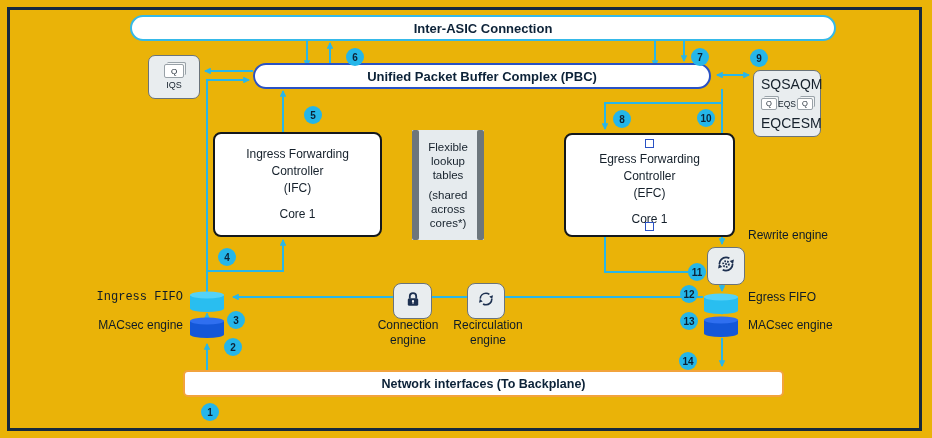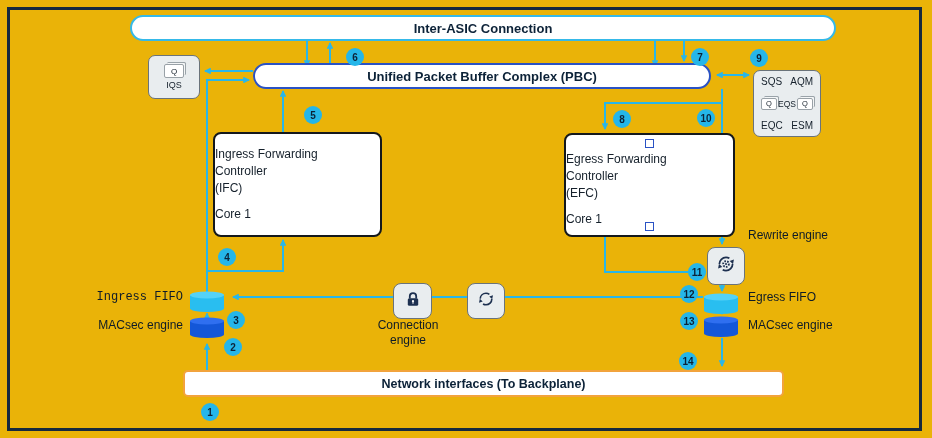--- a/index.html
+++ b/index.html
@@ -10,28 +10,28 @@
   svg.wires { left:0; top:0; z-index:1; pointer-events:none; }
   .z2 { z-index:2; }
   
   .pill { display:flex; align-items:center; justify-content:center; border-radius:14px; background:#fff; font-size:13px; font-weight:600; color:#0c2238; }
   .pill.interasic { left:130px; top:15px; width:706px; height:26px; border:2px solid #35b9e9; }
   .pill.pbc { left:253px; top:63px; width:458px; height:26px; border:2.5px solid #2a52c4; }
   
   .greybox { background:#e9edef; border:1.5px solid #6a737a; border-radius:7px; display:flex; flex-direction:column; align-items:center; justify-content:center; }
   .iqs { left:148px; top:55px; width:52px; height:44px; }
   .eqs { left:753px; top:70px; width:68px; height:67px; justify-content:space-between; padding:5px 7px; }
-  .eqs-row { display:flex; width:100%; justify-content:space-between; font-size:10px; color:#15202b; }
+  .eqs-row { display:flex; width:100%; font-size:14px; color:#15202b; }
   .eqs-mid { display:flex; width:100%; align-items:center; justify-content:center; }
   .qcard { position:relative; width:18px; height:12px; background:#fff; border:1px solid #99a1a7; border-radius:2px; font-size:7.5px; color:#15202b; display:flex; align-items:center; justify-content:center; box-shadow:2px -2px 0 -1px #f4f6f7, 2.5px -2.5px 0 -0.5px #9aa3a9; }
   .eqs-label { font-size:8.5px; color:#15202b; margin:0 1px; z-index:1; }
   .iqs .qcard { width:20px; height:14px; font-size:8px; }
   .iqs-label { font-size:9px; margin-top:2px; color:#15202b; }
   
-  .corebox { background:#fff; border:2px solid #14181c; border-radius:8px; display:flex; flex-direction:column; align-items:flex-start; justify-content:flex-start; padding-top:12px; font-size:12px; line-height:17px; color:#15202b; text-align:center; }
+  .corebox { background:#fff; border:2px solid #14181c; border-radius:8px; display:flex; flex-direction:column; align-items:center; justify-content:flex-start; padding-top:12px; font-size:12px; line-height:17px; color:#15202b; text-align:center; }
   .ifc { left:213px; top:132px; width:169px; height:105px; }
   .efc { left:522px; top:133px; width:171px; height:104px; padding-top:16px;margin-left:42px; }
   .coreline { margin-top:9px; }
   .bluesq { position:absolute; left:50%; width:9px; height:9px; margin-left:-4.5px; background:#fff; border:1.5px solid #2a52c4; }
   .bluesq.top { top:4px; }
   .bluesq.bot { bottom:4px; }
   
   .lookup { left:412px; top:130px; width:72px; height:110px; background:#e6ebee; display:flex; flex-direction:column; align-items:center; justify-content:center; text-align:center; font-size:11.5px; line-height:14px; color:#15202b; }
   .lookup .bar { position:absolute; top:0; width:7px; height:110px; background:#6d767c; border-radius:2px; }
   .lookup .bar.l { left:0; } .lookup .bar.r { right:0; }
@@ -132,20 +132,26 @@
 
   <div class="abs corebox efc z2">
     <div class="bluesq top"></div>
     <div>Egress Forwarding</div>
     <div>Controller</div>
     <div>(EFC)</div>
     <div class="coreline">Core 1</div>
     <div class="bluesq bot"></div>
   </div>
 
+  <div class="abs lookup z2">
+    <div class="bar l"></div>
+    <div class="bar r"></div>
+    <p>Flexible lookup tables</p>
+    <p>(shared across cores*)</p>
+  </div>
 
   <div class="abs engbox rewrite-box z2">
     <span>
       <svg width="22" height="22" viewBox="0 0 20 20">
         <circle cx="10" cy="10" r="6" stroke="#1d3050" stroke-width="1.6" fill="none" stroke-dasharray="12.5 6.3"></circle>
         <path d="M17.2,6.0 l-0.8,4.2 l-3.0,-2.9 z" fill="#1d3050"></path>
         <path d="M2.8,14.0 l0.8,-4.2 l3.0,2.9 z" fill="#1d3050"></path>
         <circle cx="10" cy="10" r="2.6" stroke="#1d3050" stroke-width="1.7" fill="none" stroke-dasharray="1.5 1.1"></circle>
         <circle cx="10" cy="10" r="0.9" fill="#1d3050"></circle>
       </svg>
@@ -167,20 +173,21 @@
 
   <div class="abs engbox rec-box z2">
     <span>
       <svg width="20" height="20" viewBox="0 0 20 20">
         <circle cx="10" cy="10" r="5.8" stroke="#1d3050" stroke-width="1.6" fill="none" stroke-dasharray="12 6.2"></circle>
         <path d="M17.0,6.2 l-0.8,4.0 l-2.9,-2.8 z" fill="#1d3050"></path>
         <path d="M3.0,13.8 l0.8,-4.0 l2.9,2.8 z" fill="#1d3050"></path>
       </svg>
     </span>
   </div>
+  <div class="abs lbl center" style="left:445px; top:318px; width:86px;">Recirculation engine</div>
 
   <div class="abs z2" style="left:189px; top:291px;">
     <svg class="cyl" viewBox="0 0 36 22">
         <path d="M1,4 L1,17.5 A17,3.5 0 0 0 35,17.5 L35,4" fill="#29bef0"></path>
         <ellipse cx="18" cy="4" rx="17" ry="3.5" fill="#55d2f7"></ellipse>
       </svg>
   </div>
   <div class="abs z2" style="left:189px; top:317px;">
     <svg class="cyl" viewBox="0 0 36 22">
         <path d="M1,4 L1,17.5 A17,3.5 0 0 0 35,17.5 L35,4" fill="#1457d8"></path>

